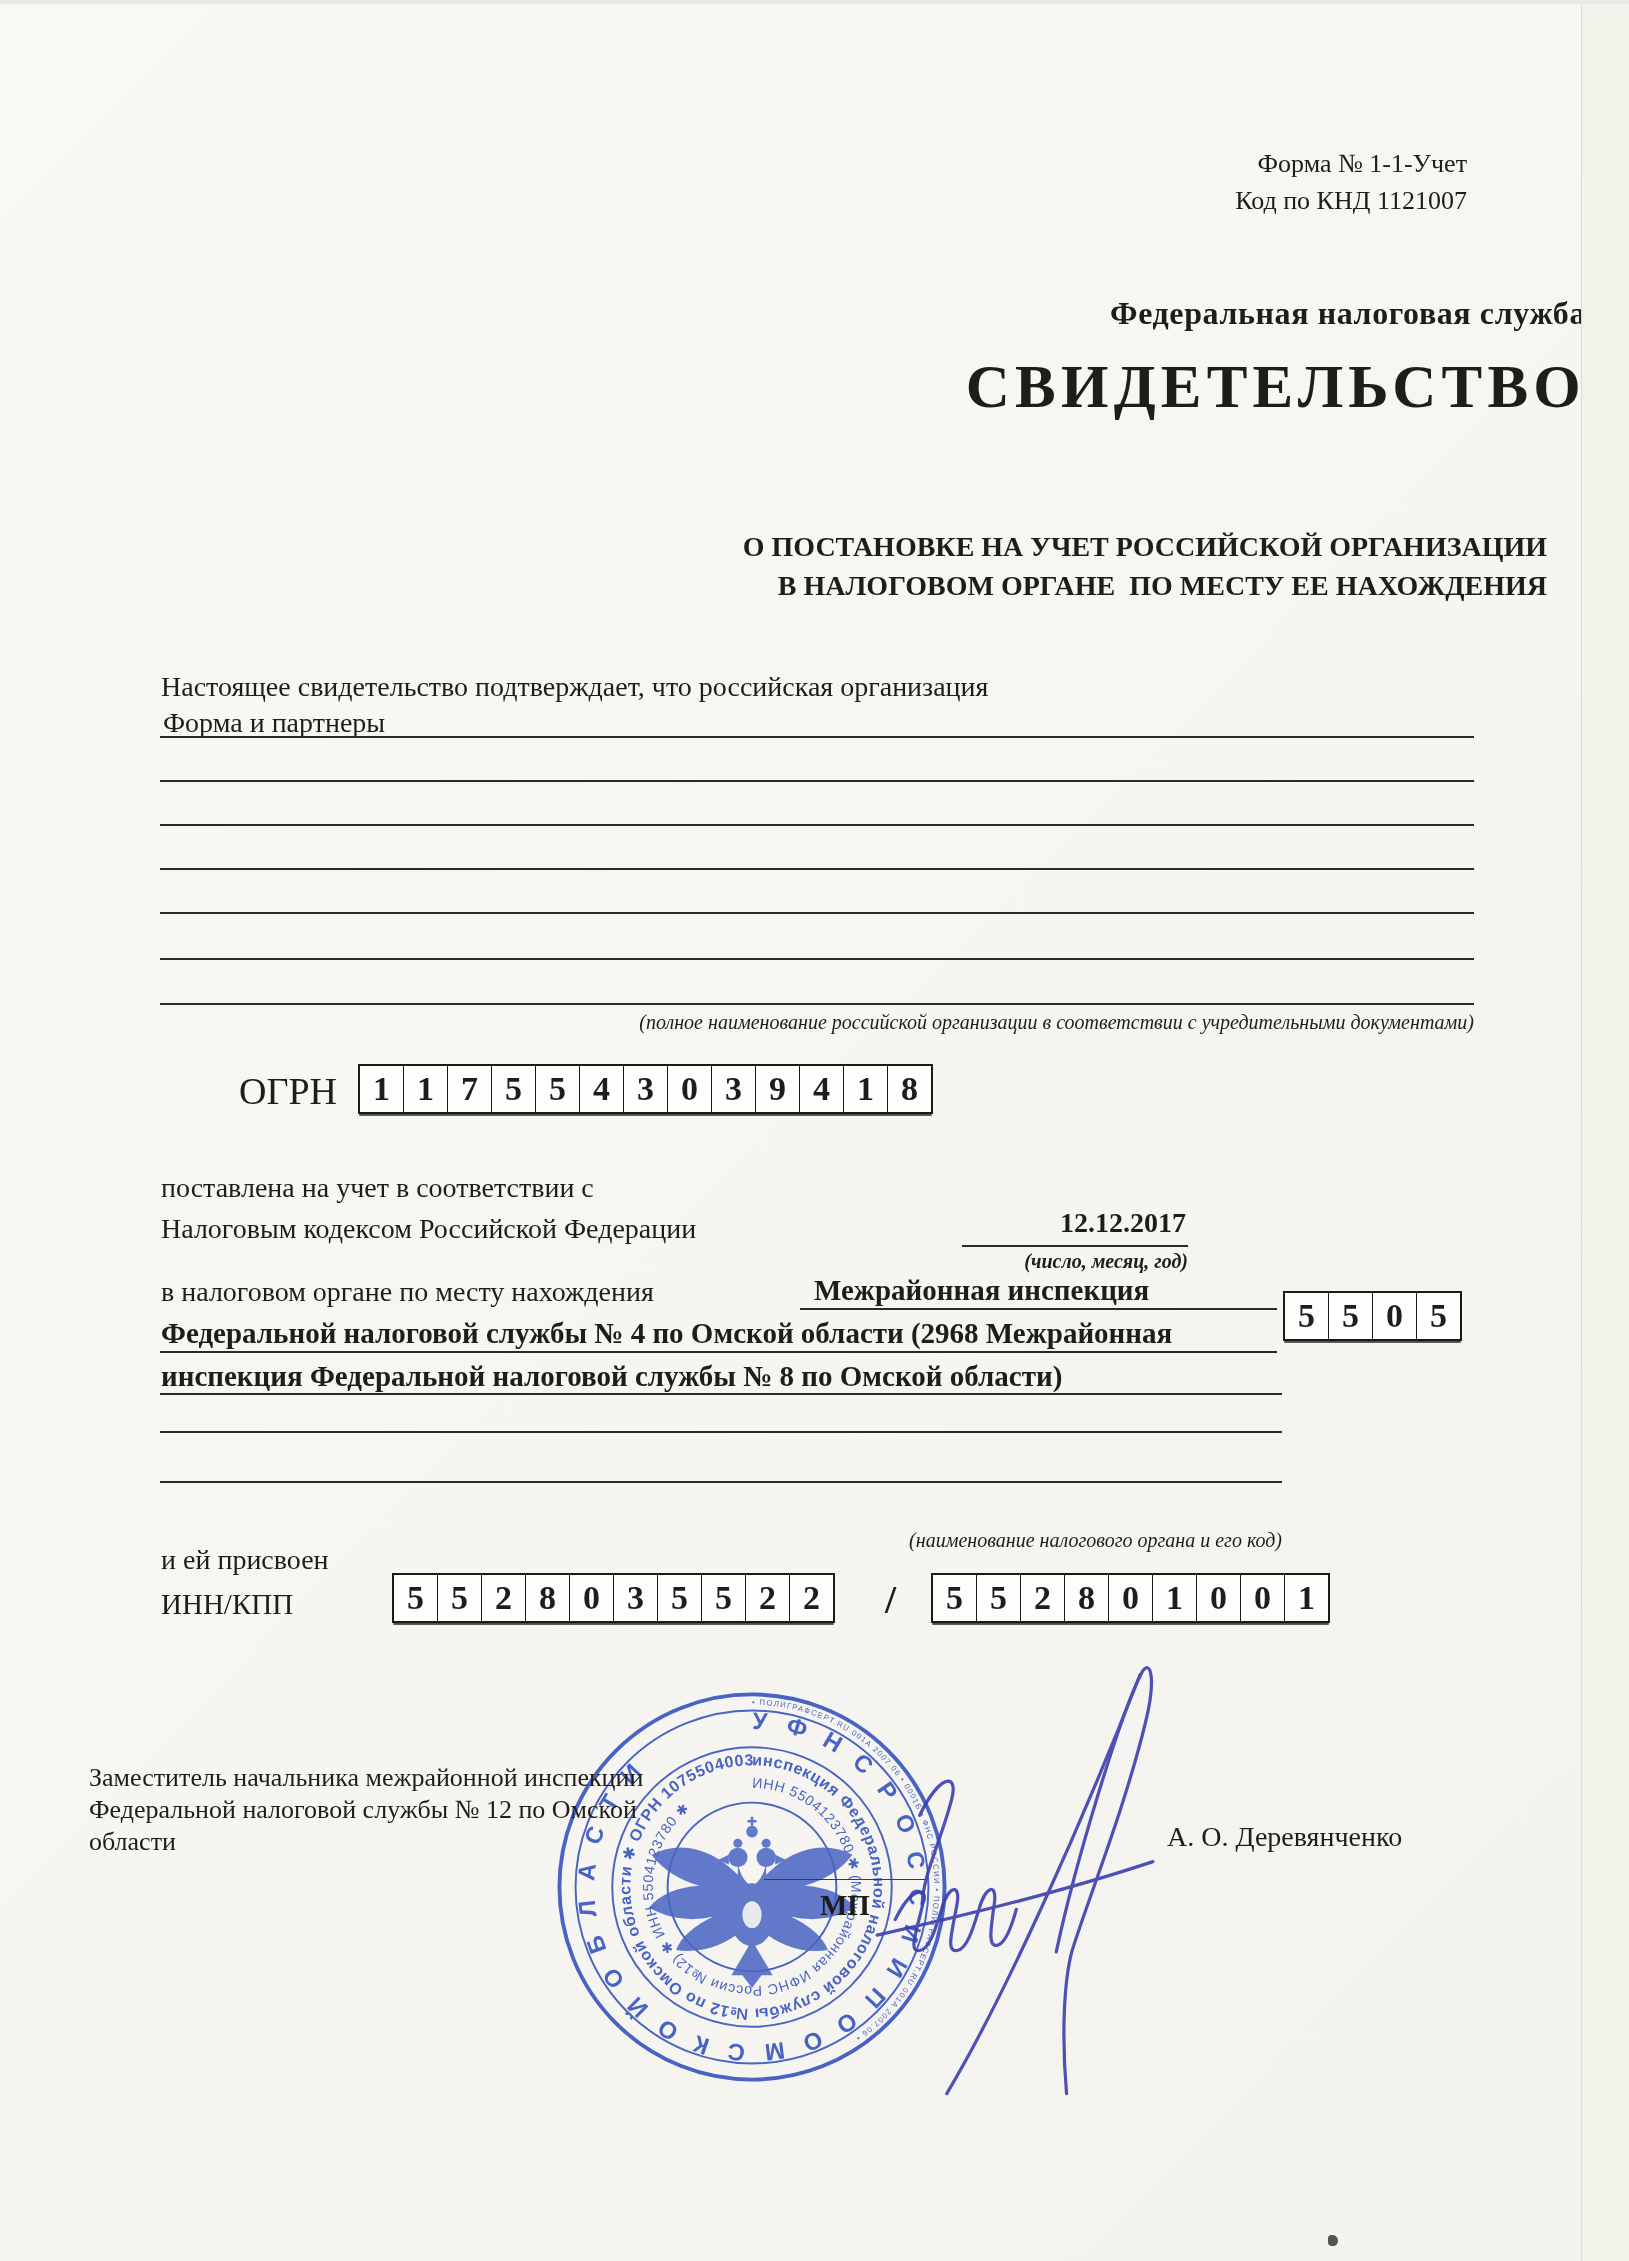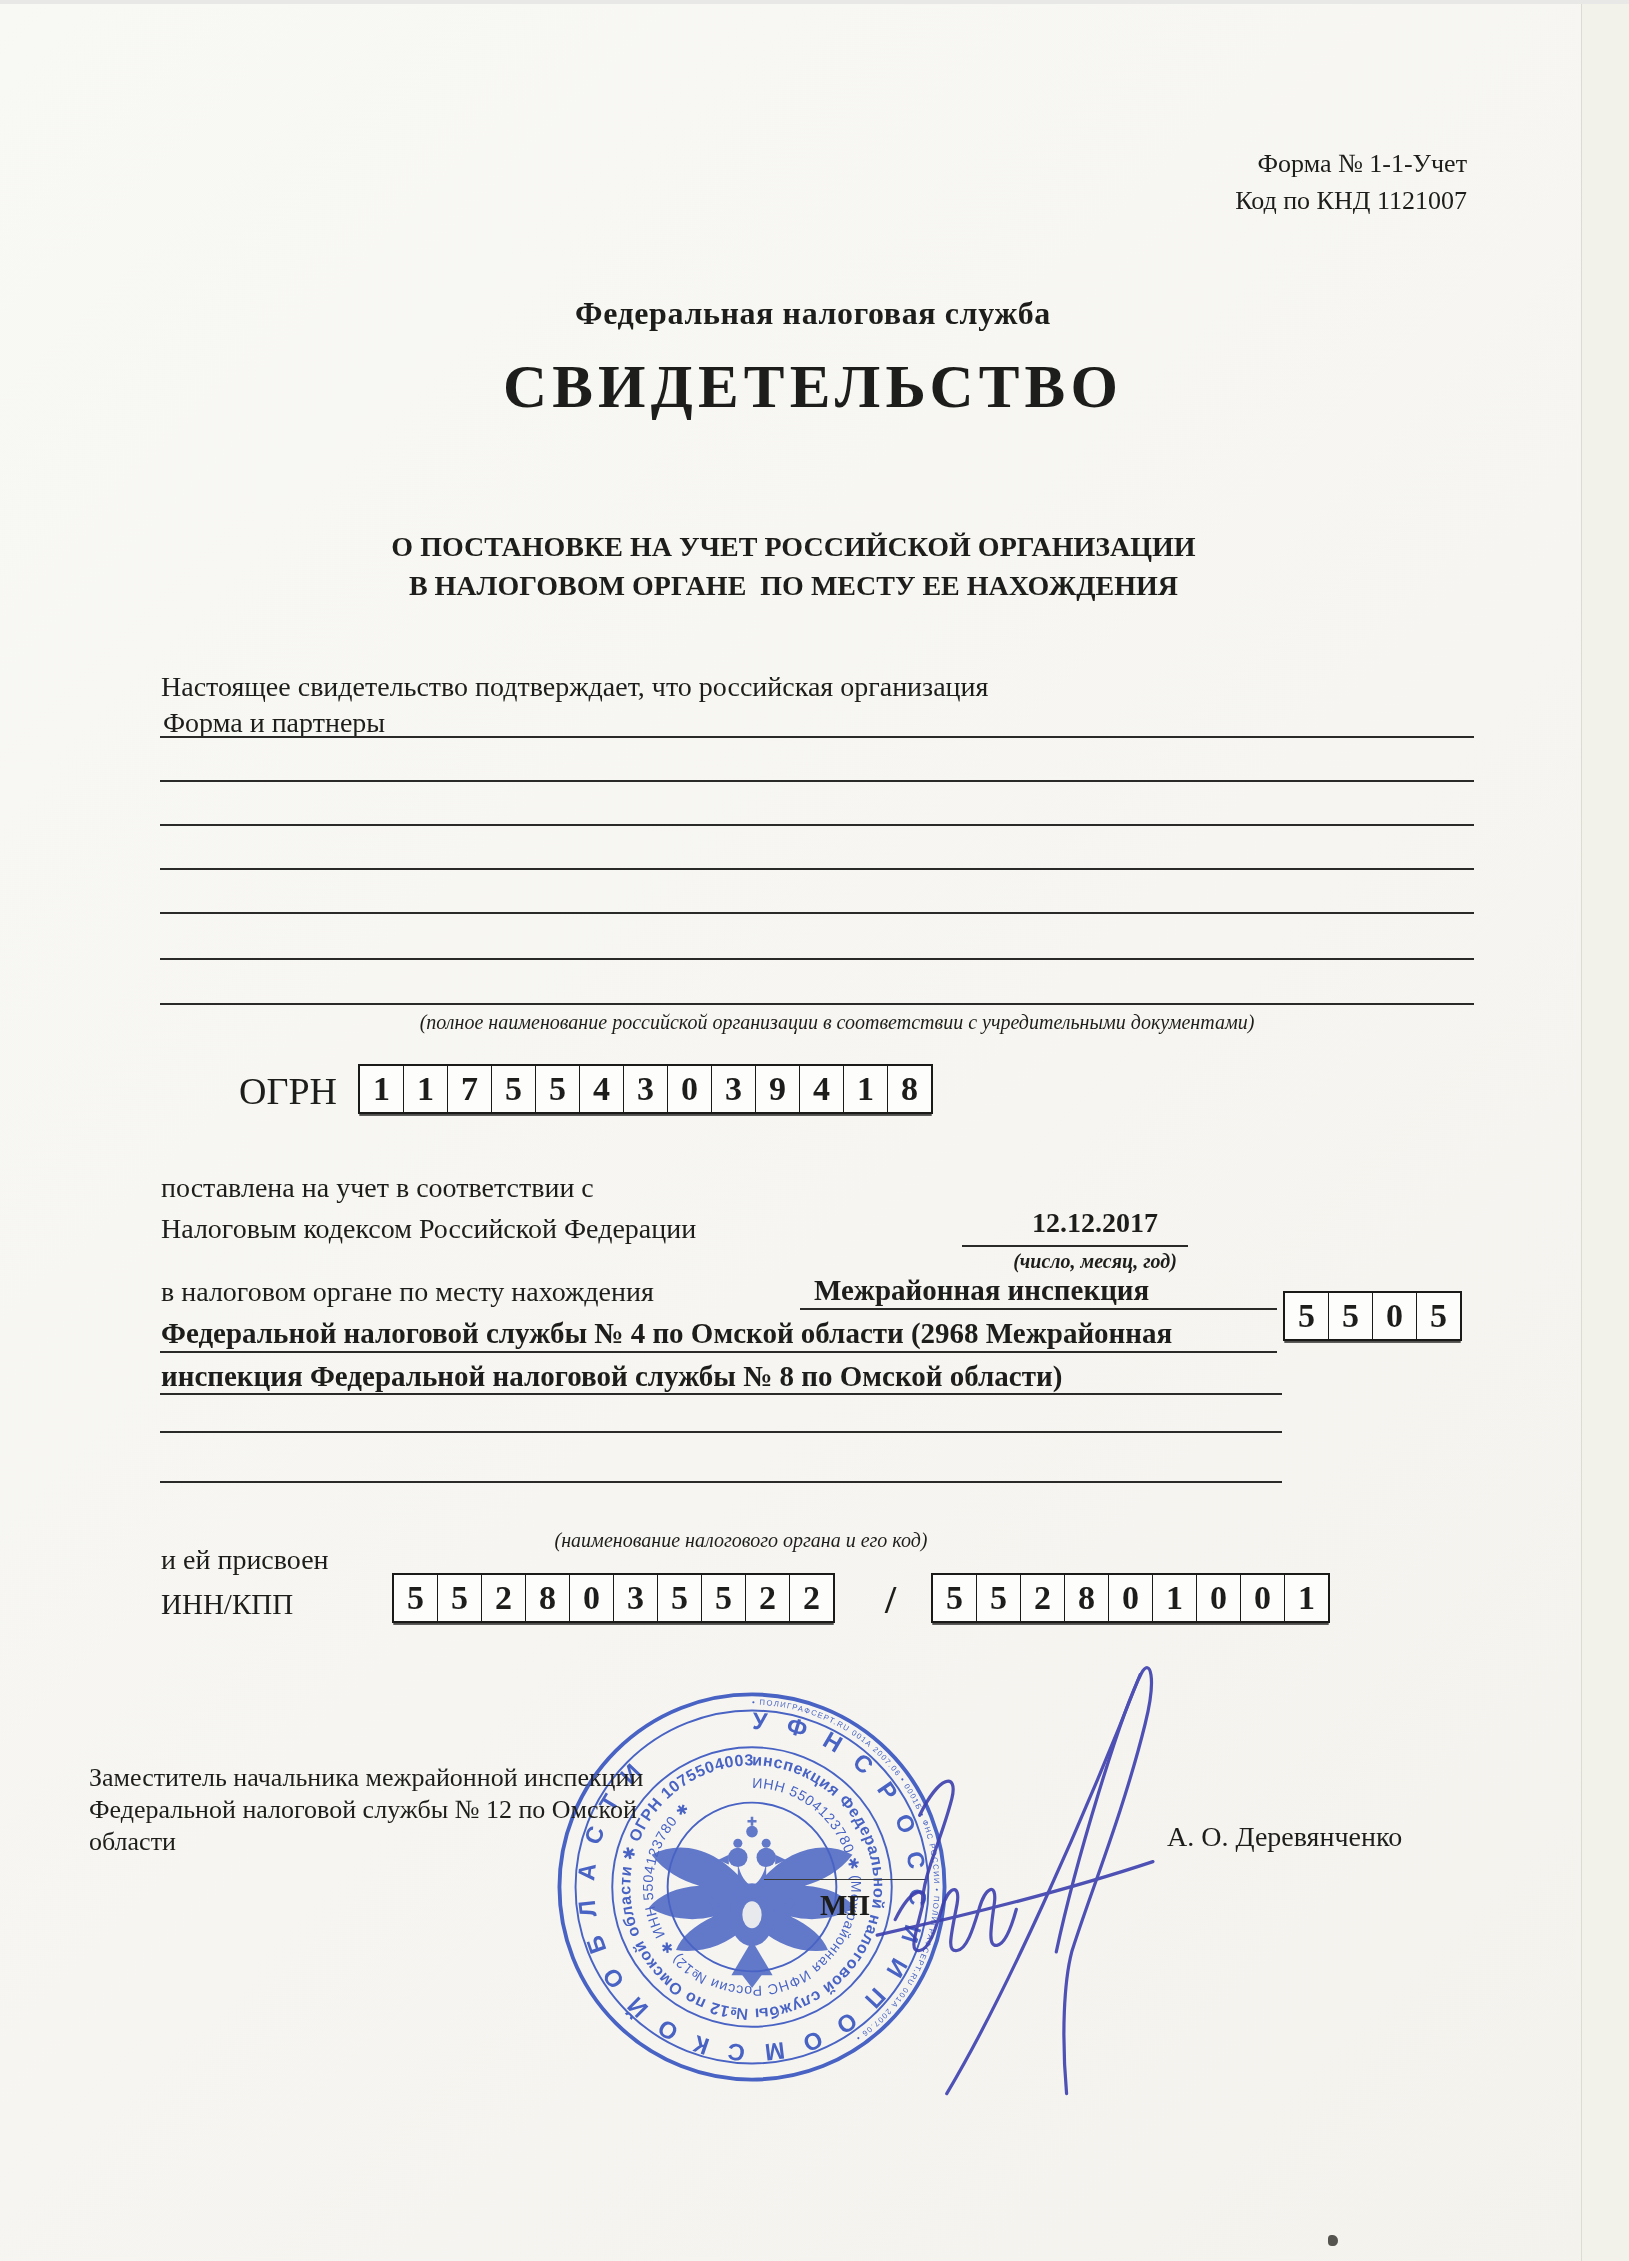--- a/index.html
+++ b/index.html
@@ -7,21 +7,21 @@
     position:relative;
     width:1630px;height:2261px;
     margin:4px auto;
     background:linear-gradient(135deg,#f8f8f5 0%,#f6f5f1 55%,#f3f2ed 100%);
     font-family:"Liberation Serif","DejaVu Serif",serif;
     color:#1d1d1b;
     overflow:hidden;
   }
   .abs{position:absolute;}
   .t{white-space:nowrap;}
-  .center{text-align:center;padding-left:20px;}
+  .center{text-align:right;}
   .right{text-align:right;}
   .b{font-weight:bold;}
 
   .form-meta{font-size:26px;line-height:37px;}
   .agency{font-size:32px;font-weight:bold;letter-spacing:0.6px;}
   .doc-title{font-size:61px;font-weight:bold;letter-spacing:5.2px;}
   .subtitle{font-size:28px;font-weight:bold;}
   .body-text{font-size:28px;}
   .bold-line{font-size:29px;font-weight:bold;}
   .caption{font-size:20px;font-style:italic;}

